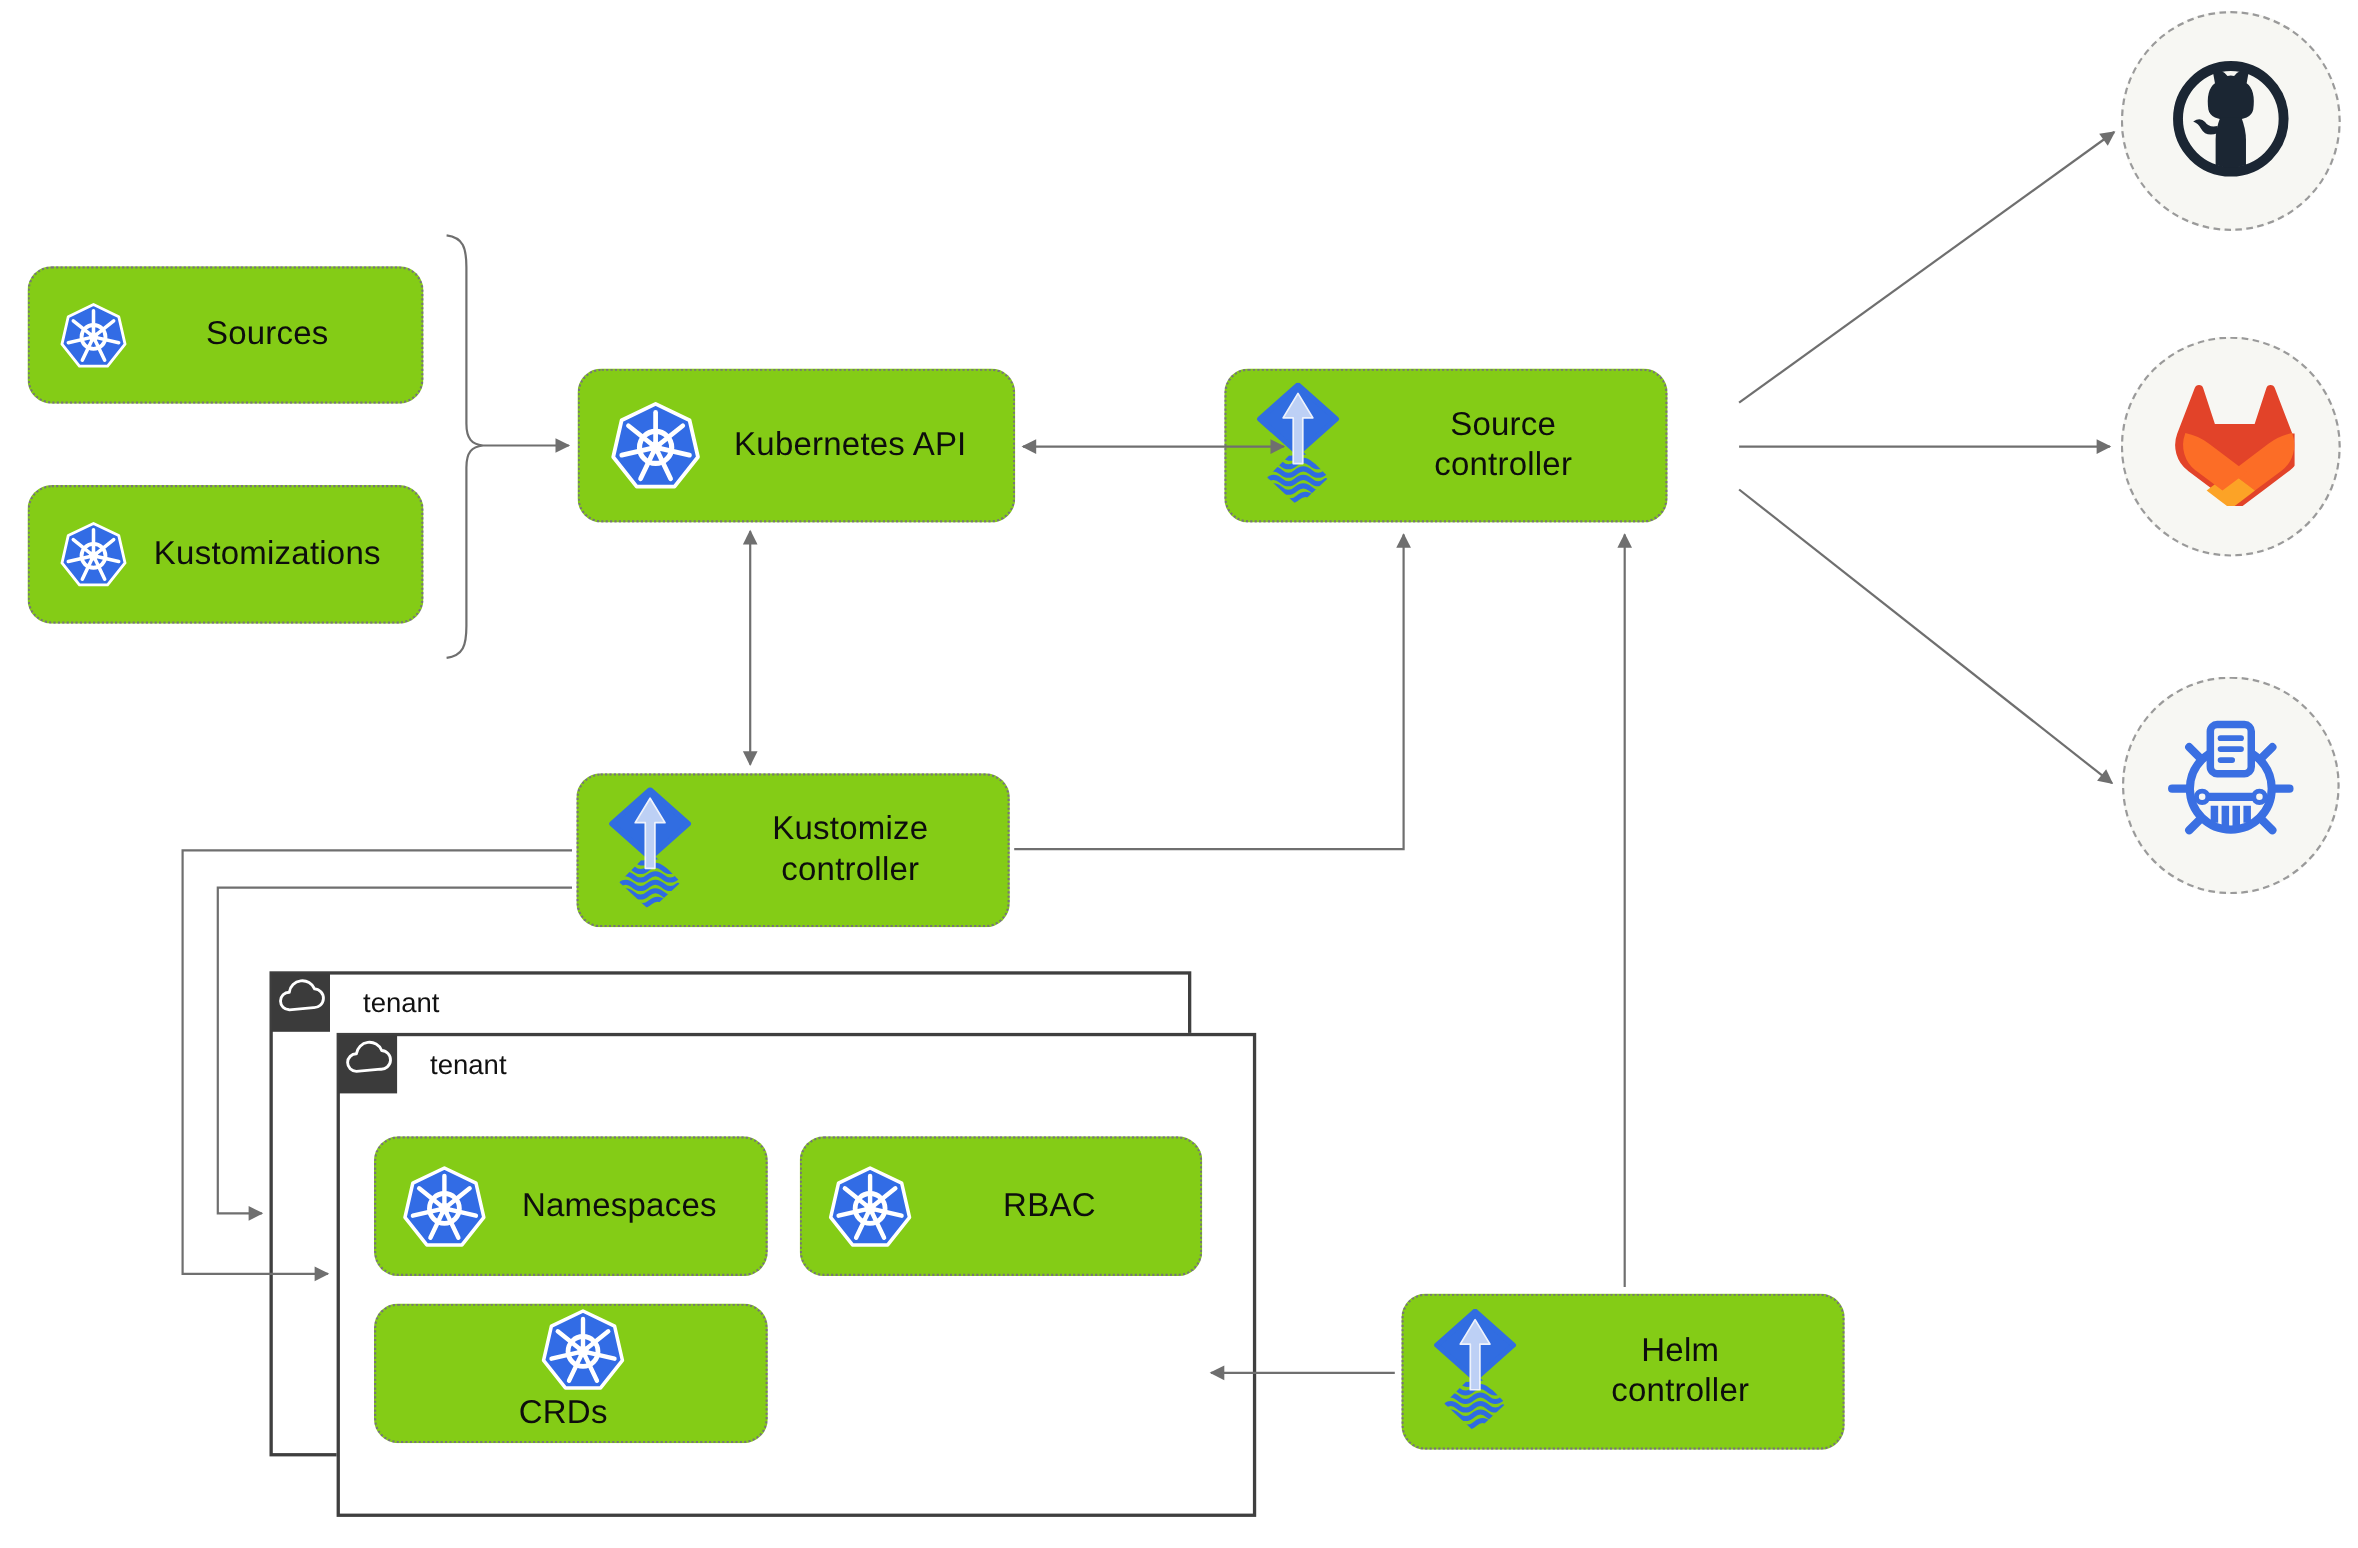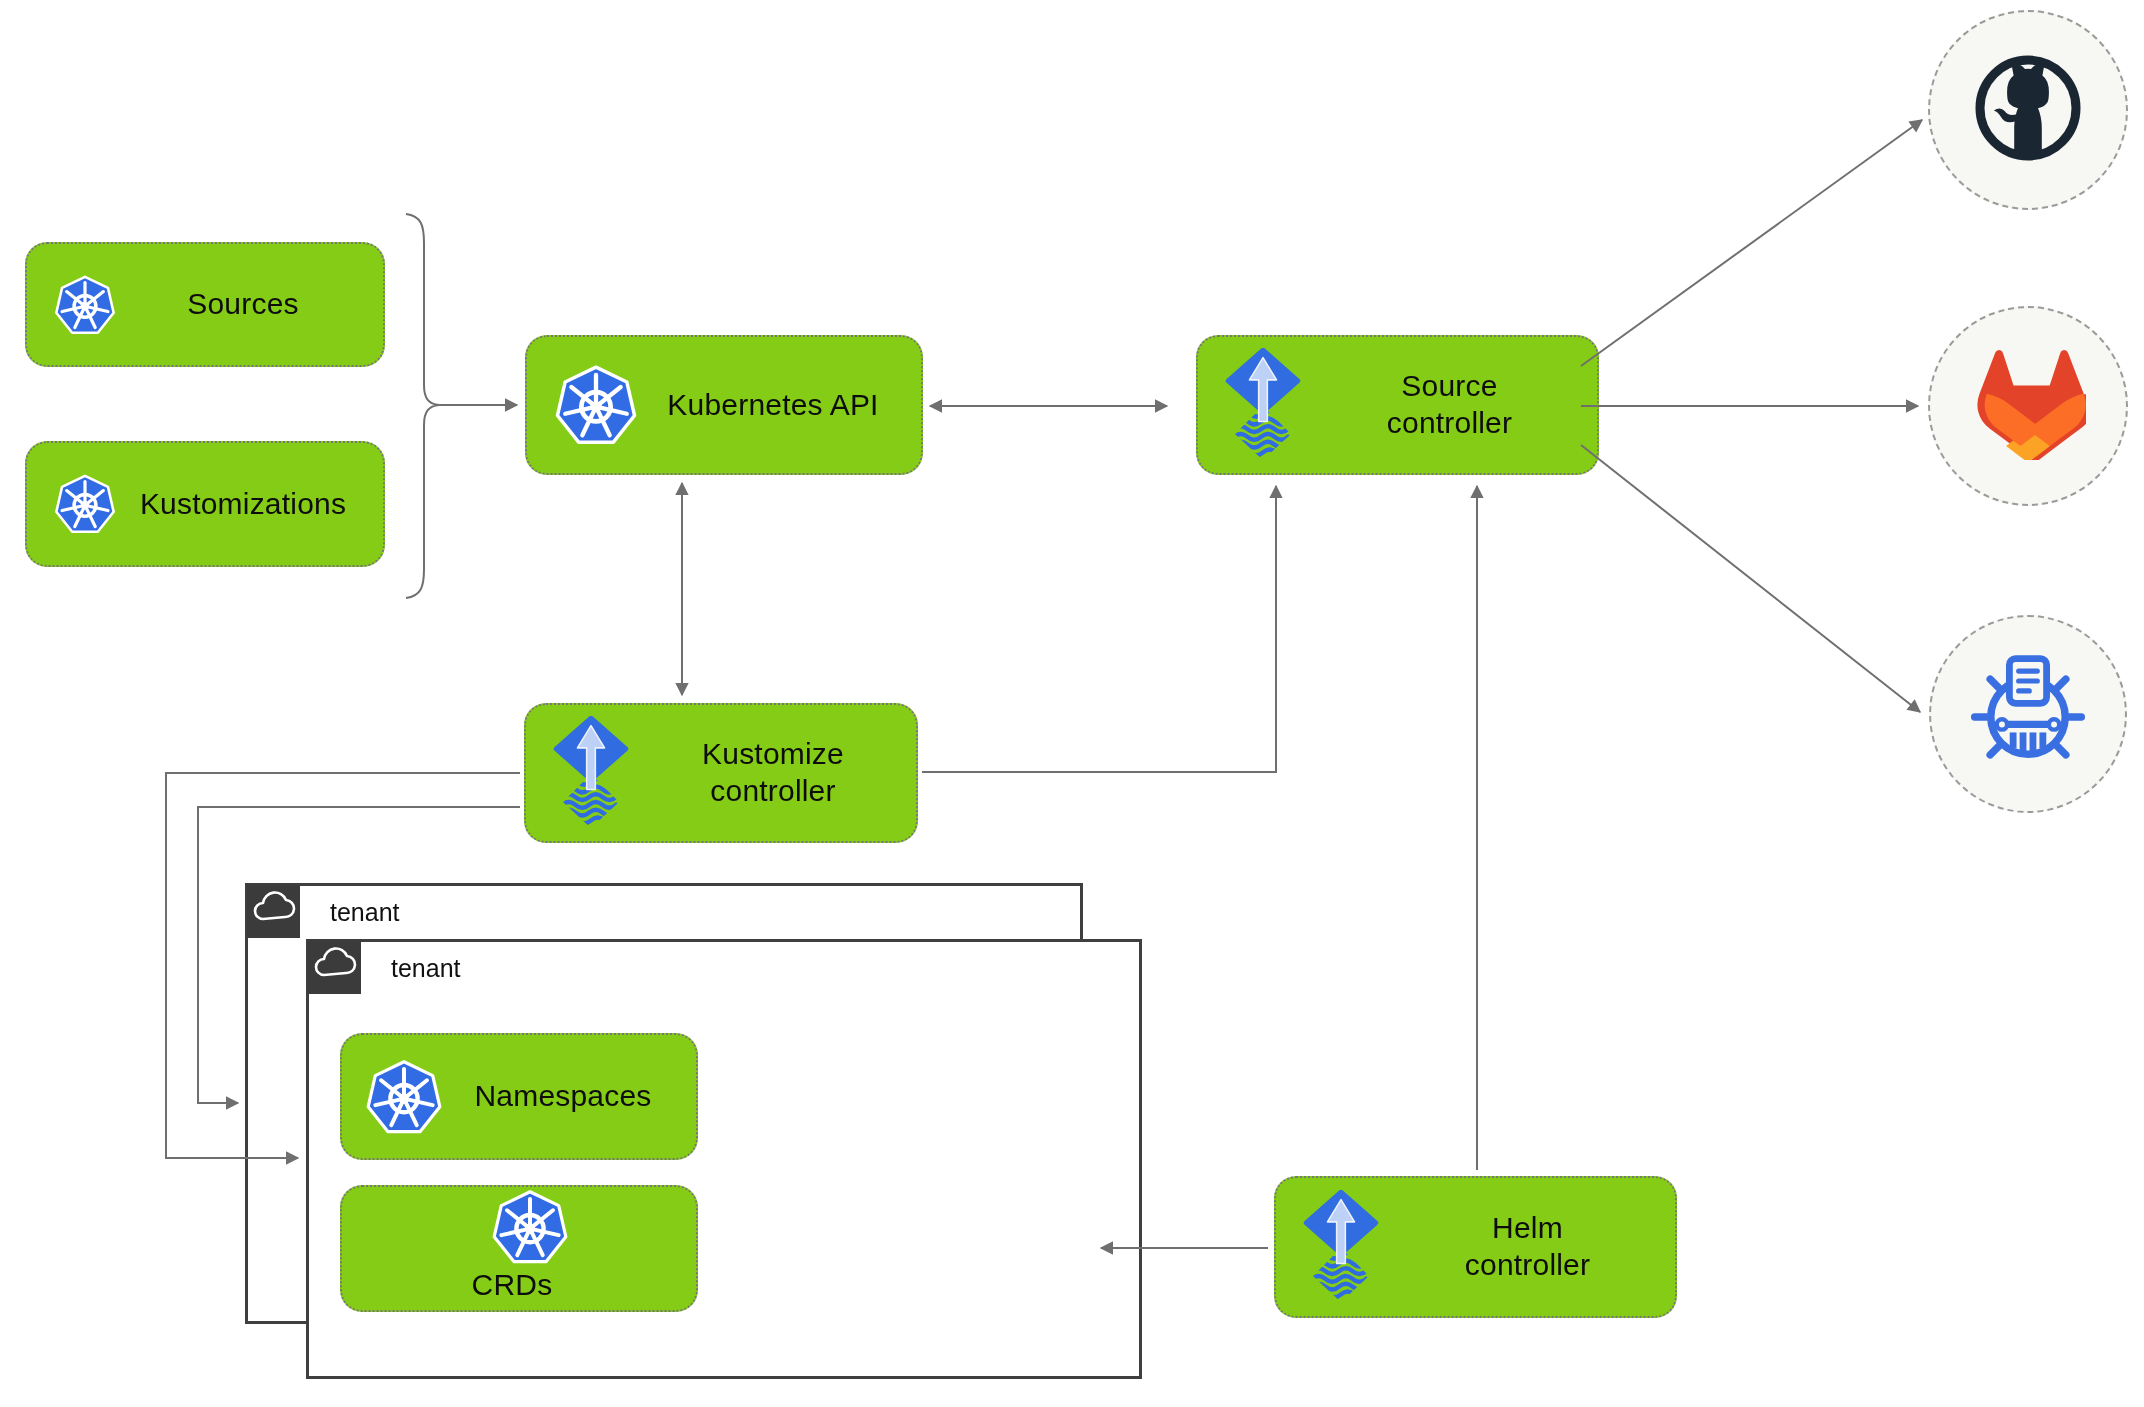--- a/index.html
+++ b/index.html
@@ -161,21 +161,21 @@
 
   <div class="node" style="left:525px;top:335px;width:398px;height:140px;">
     <span class="icon">
       <svg width="86" height="86" viewBox="0 0 100 100">
           <use href="#k8s"></use>
         </svg>
       </span>
     <span class="label">Kubernetes API</span>
   </div>
 
-  <div class="node" style="left:1196px;top:335px;width:403px;height:140px;">
+  <div class="node" style="left:1113px;top:335px;width:403px;height:140px;">
     <span class="icon">
       <svg width="78" height="114" viewBox="0 0 80 118">
           <use href="#flux"></use>
         </svg>
       </span>
     <span class="label narrow">Source controller</span>
   </div>
 
   <div class="node" style="left:524px;top:703px;width:394px;height:140px;">
     <span class="icon">
@@ -197,20 +197,28 @@
 
   <div class="node" style="left:340px;top:1033px;width:358px;height:127px;">
     <span class="icon" style="margin-left:22px">
       <svg width="80" height="80" viewBox="0 0 100 100">
           <use href="#k8s"></use>
         </svg>
       </span>
     <span class="label">Namespaces</span>
   </div>
 
+  <div class="node" style="left:727px;top:1033px;width:366px;height:127px;">
+    <span class="icon" style="margin-left:22px">
+      <svg width="80" height="80" viewBox="0 0 100 100">
+          <use href="#k8s"></use>
+        </svg>
+      </span>
+    <span class="label">RBAC</span>
+  </div>
 
   <div class="node" style="left:340px;top:1185px;width:358px;height:127px;flex-direction:column;">
     <span class="icon" style="margin-left:22px">
       <svg width="80" height="80" viewBox="0 0 100 100">
           <use href="#k8s"></use>
         </svg>
       </span>
     <span class="label">CRDs</span>
   </div>
 

